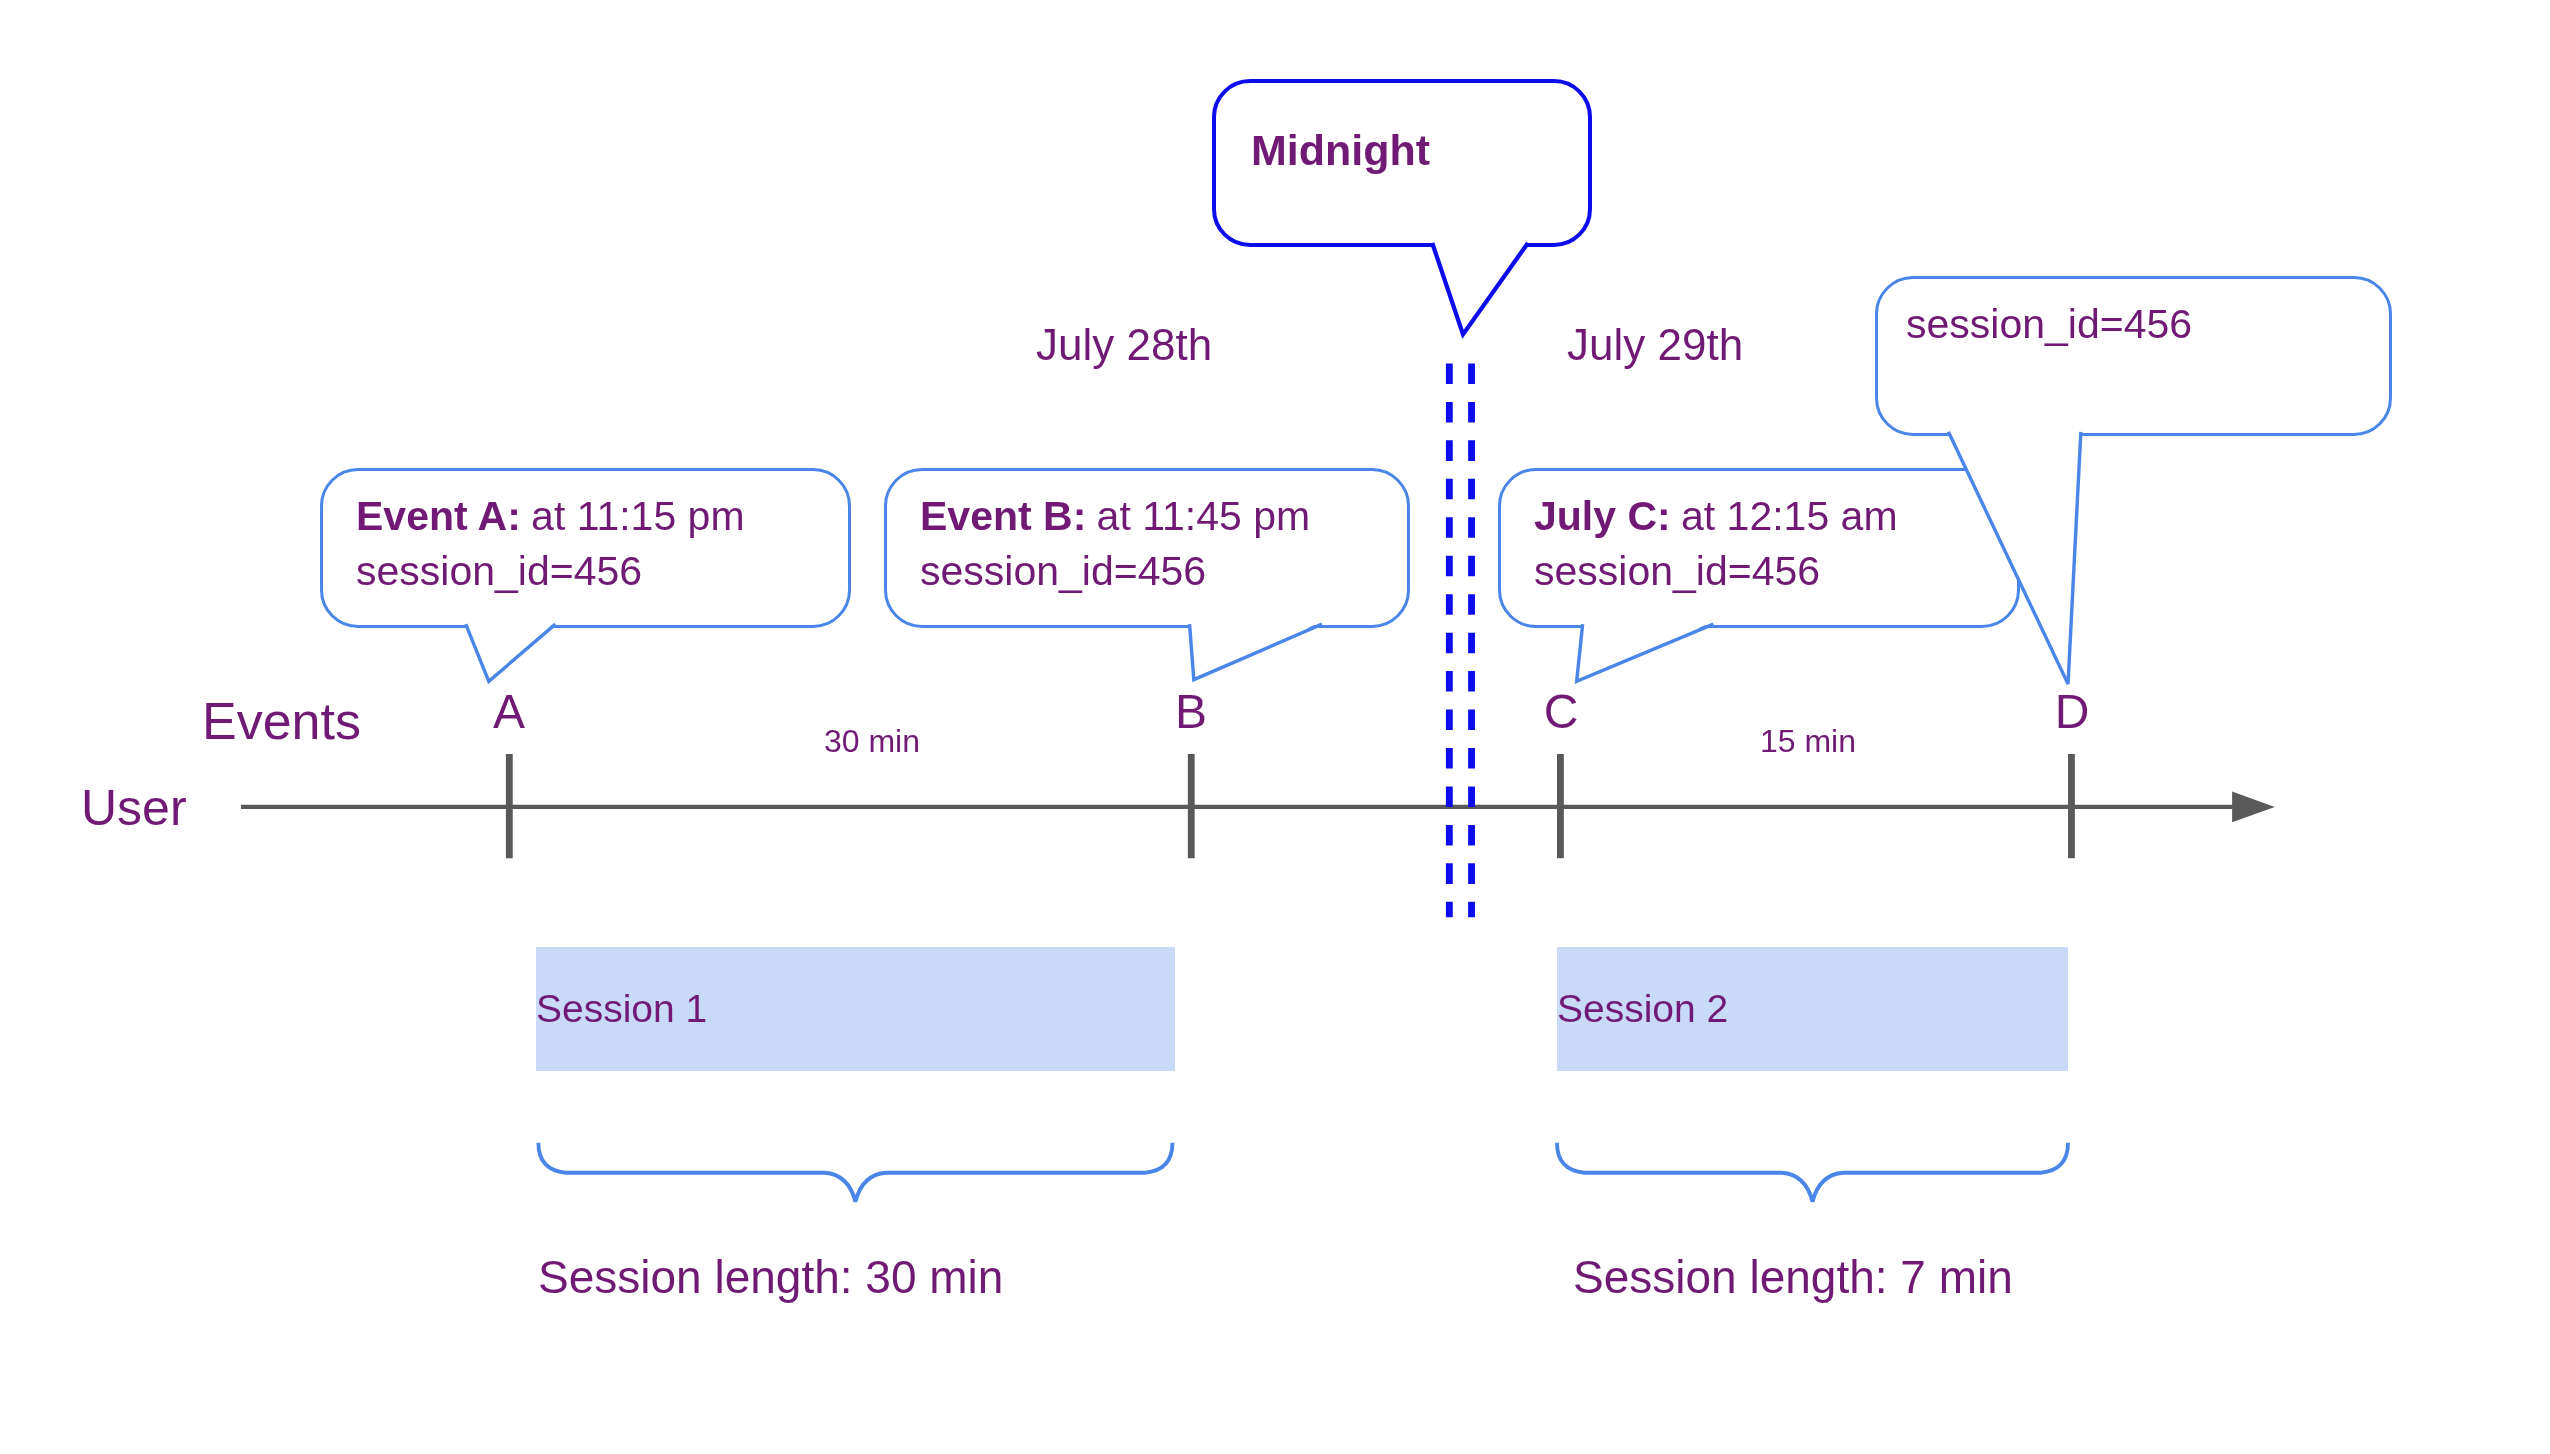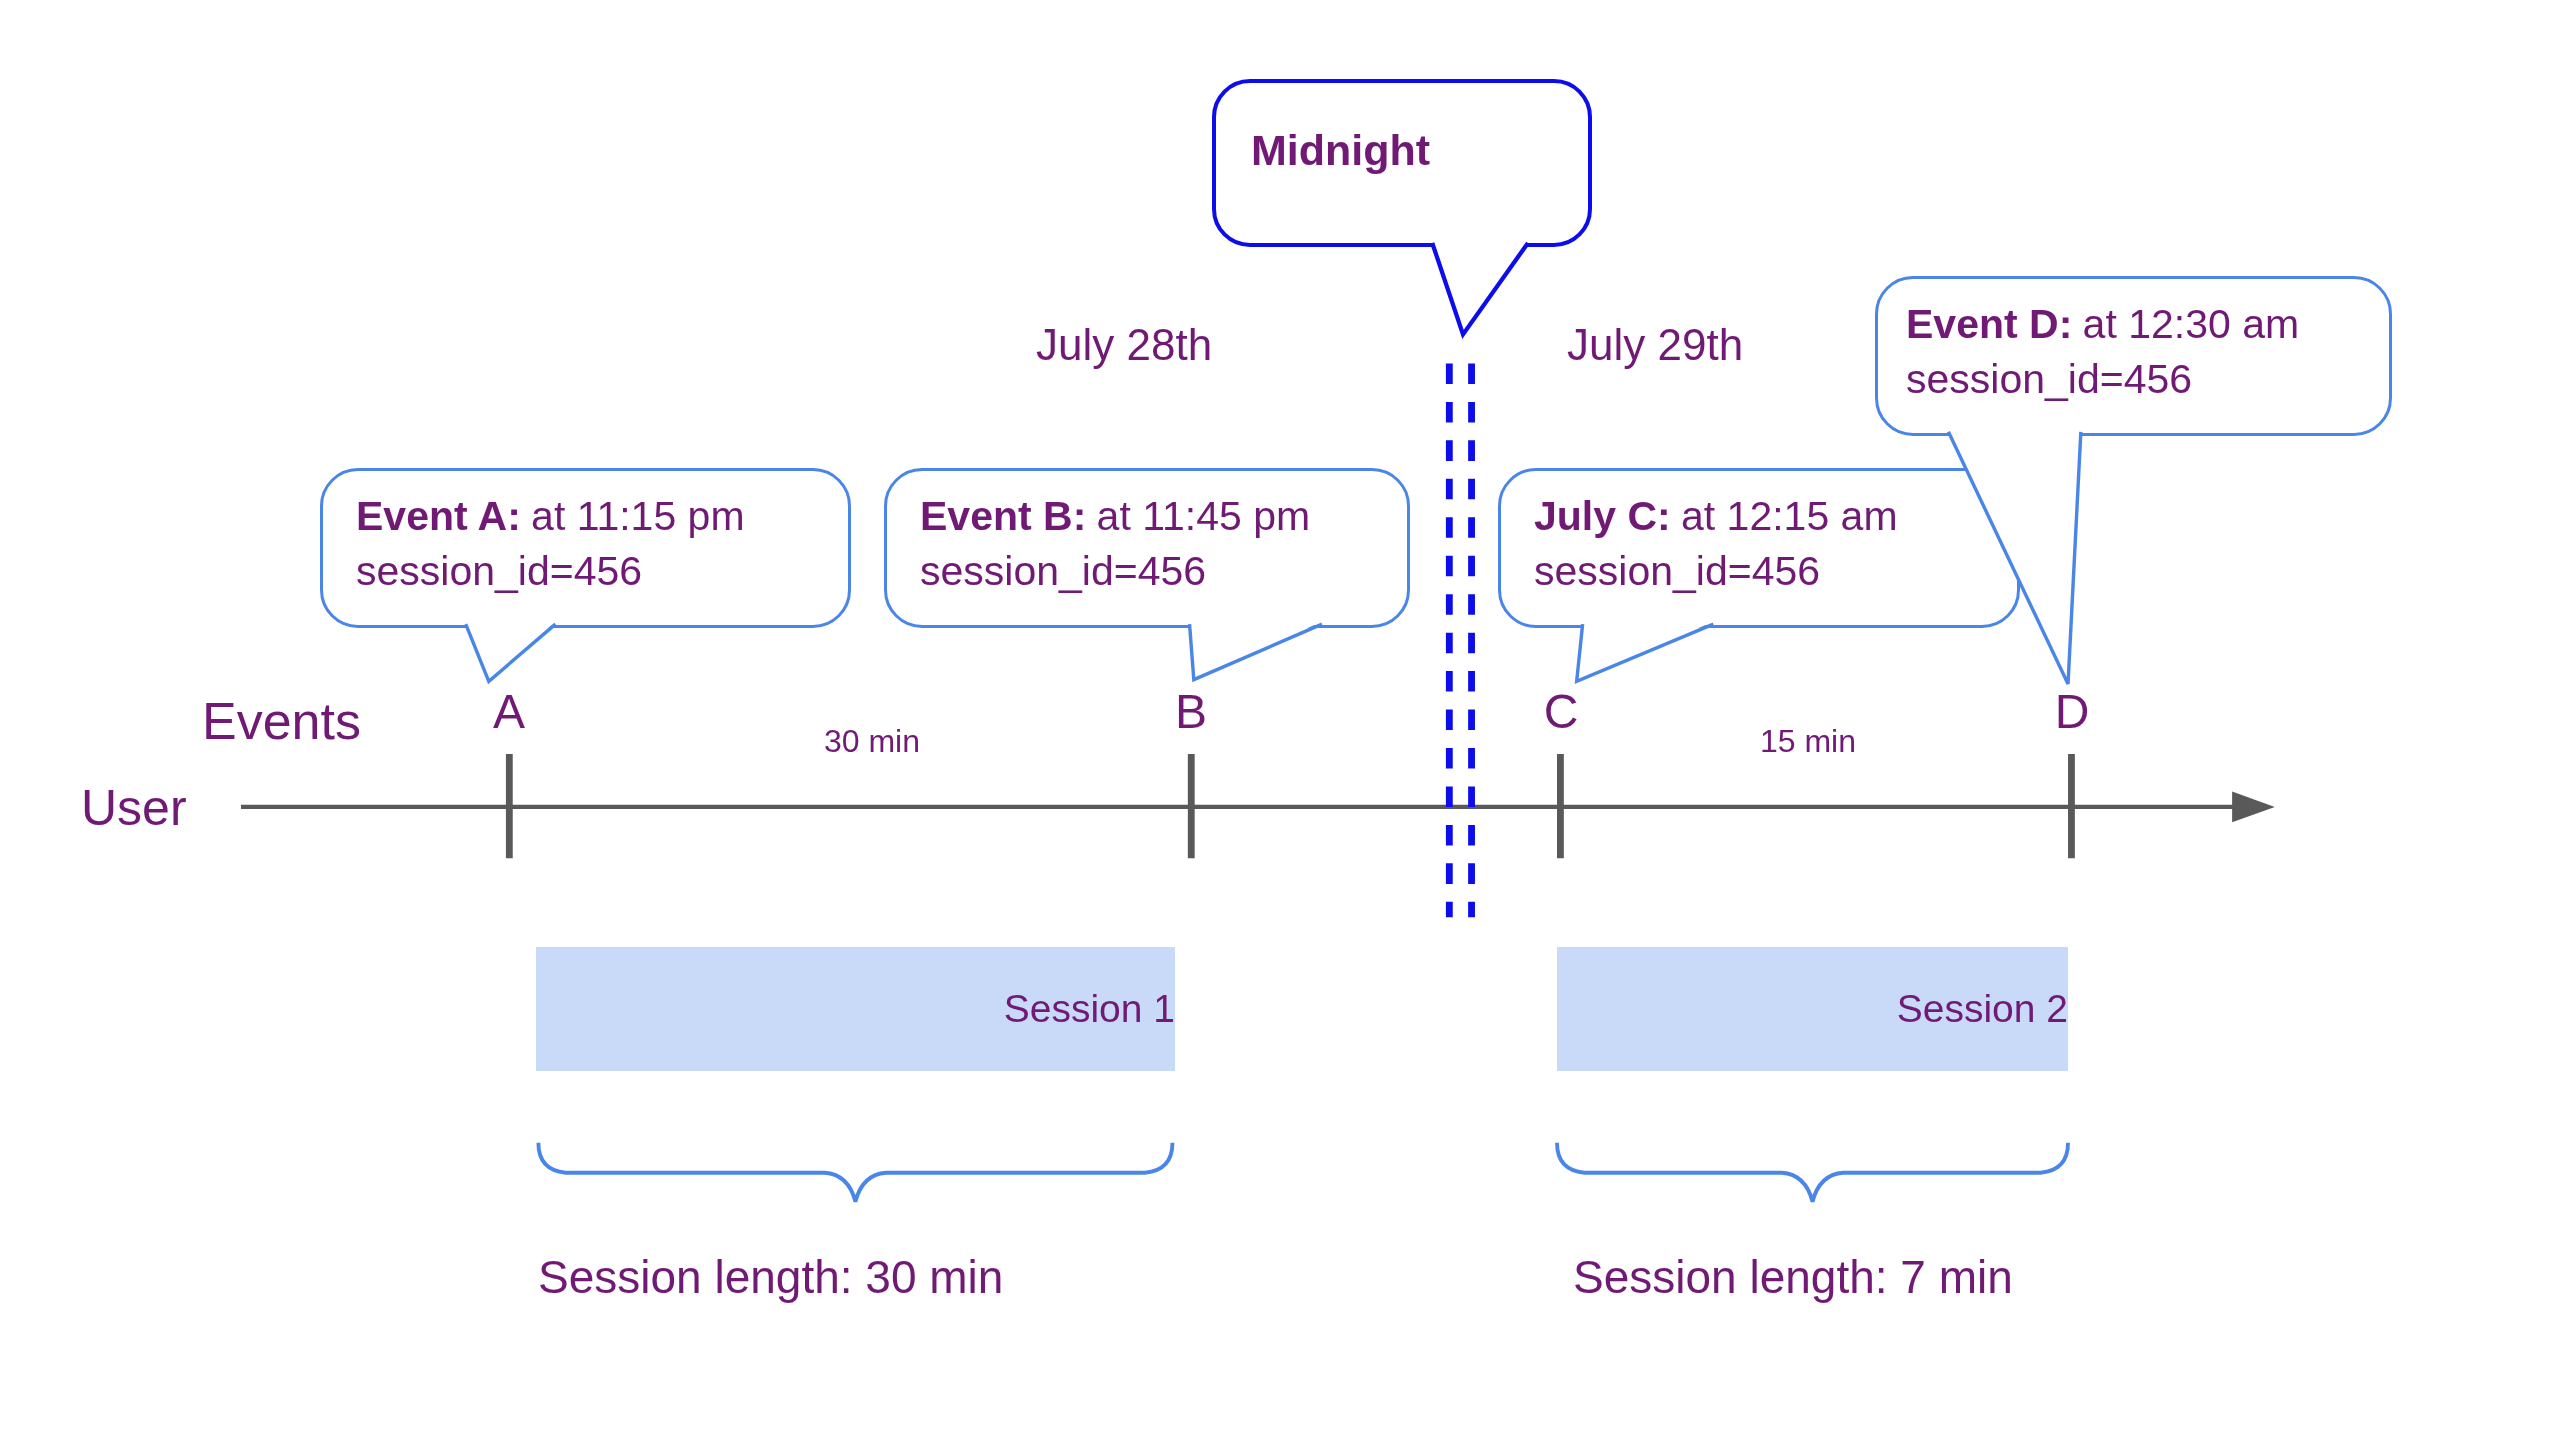--- a/index.html
+++ b/index.html
@@ -18,21 +18,21 @@
   .btxt{position:absolute;font-size:41px;line-height:55px;white-space:nowrap;}
   .btxt b{font-weight:bold;}
   .btxt .t{margin-left:10.3px;}
   .midnight-label{position:absolute;font-size:43px;font-weight:bold;white-space:nowrap;}
   .date-label{position:absolute;font-size:44px;white-space:nowrap;}
   .axis-label{position:absolute;white-space:nowrap;}
   .letter{position:absolute;font-size:48px;transform:translateX(-50%);white-space:nowrap;}
   .gap-label{position:absolute;font-size:32px;transform:translateX(-50%);white-space:nowrap;}
   .session-box{
     position:absolute;top:947px;height:124px;background:#c9daf8;
-    display:flex;align-items:center;justify-content:flex-end;
+    display:flex;align-items:center;justify-content:flex-start;
     font-size:39px;
   }
   .session-length{position:absolute;top:1250px;font-size:46px;white-space:nowrap;}
   svg{position:absolute;left:0;top:0;z-index:3;}
   .txt-layer{z-index:4;}
   .bubble{z-index:2;}
 </style>
 </head>
 <body>
 
@@ -87,21 +87,20 @@
   </div>
   <div class="btxt txt-layer" style="left:920px;top:489px;">
     <div><b>Event B:</b><span class="t">at 11:45 pm</span></div>
     <div>session_id=456</div>
   </div>
   <div class="btxt txt-layer" style="left:1534px;top:489px;">
     <div><b>July C:</b><span class="t">at 12:15 am</span></div>
     <div>session_id=456</div>
   </div>
   <div class="btxt txt-layer" style="left:1906px;top:297px;">
-    <div><b>Event D:</b><span class="t">at 12:30 am</span></div>
     <div>session_id=456</div>
   </div>
 
   <div class="axis-label txt-layer abs" style="left:202px;top:691px;font-size:52px;">Events</div>
   <div class="letter txt-layer" style="left:509px;top:684px;">A</div>
   <div class="letter txt-layer" style="left:1191px;top:684px;">B</div>
   <div class="letter txt-layer" style="left:1561px;top:684px;">C</div>
   <div class="letter txt-layer" style="left:2072px;top:684px;">D</div>
 
   <div class="gap-label txt-layer" style="left:872px;top:723px;">30 min</div>

